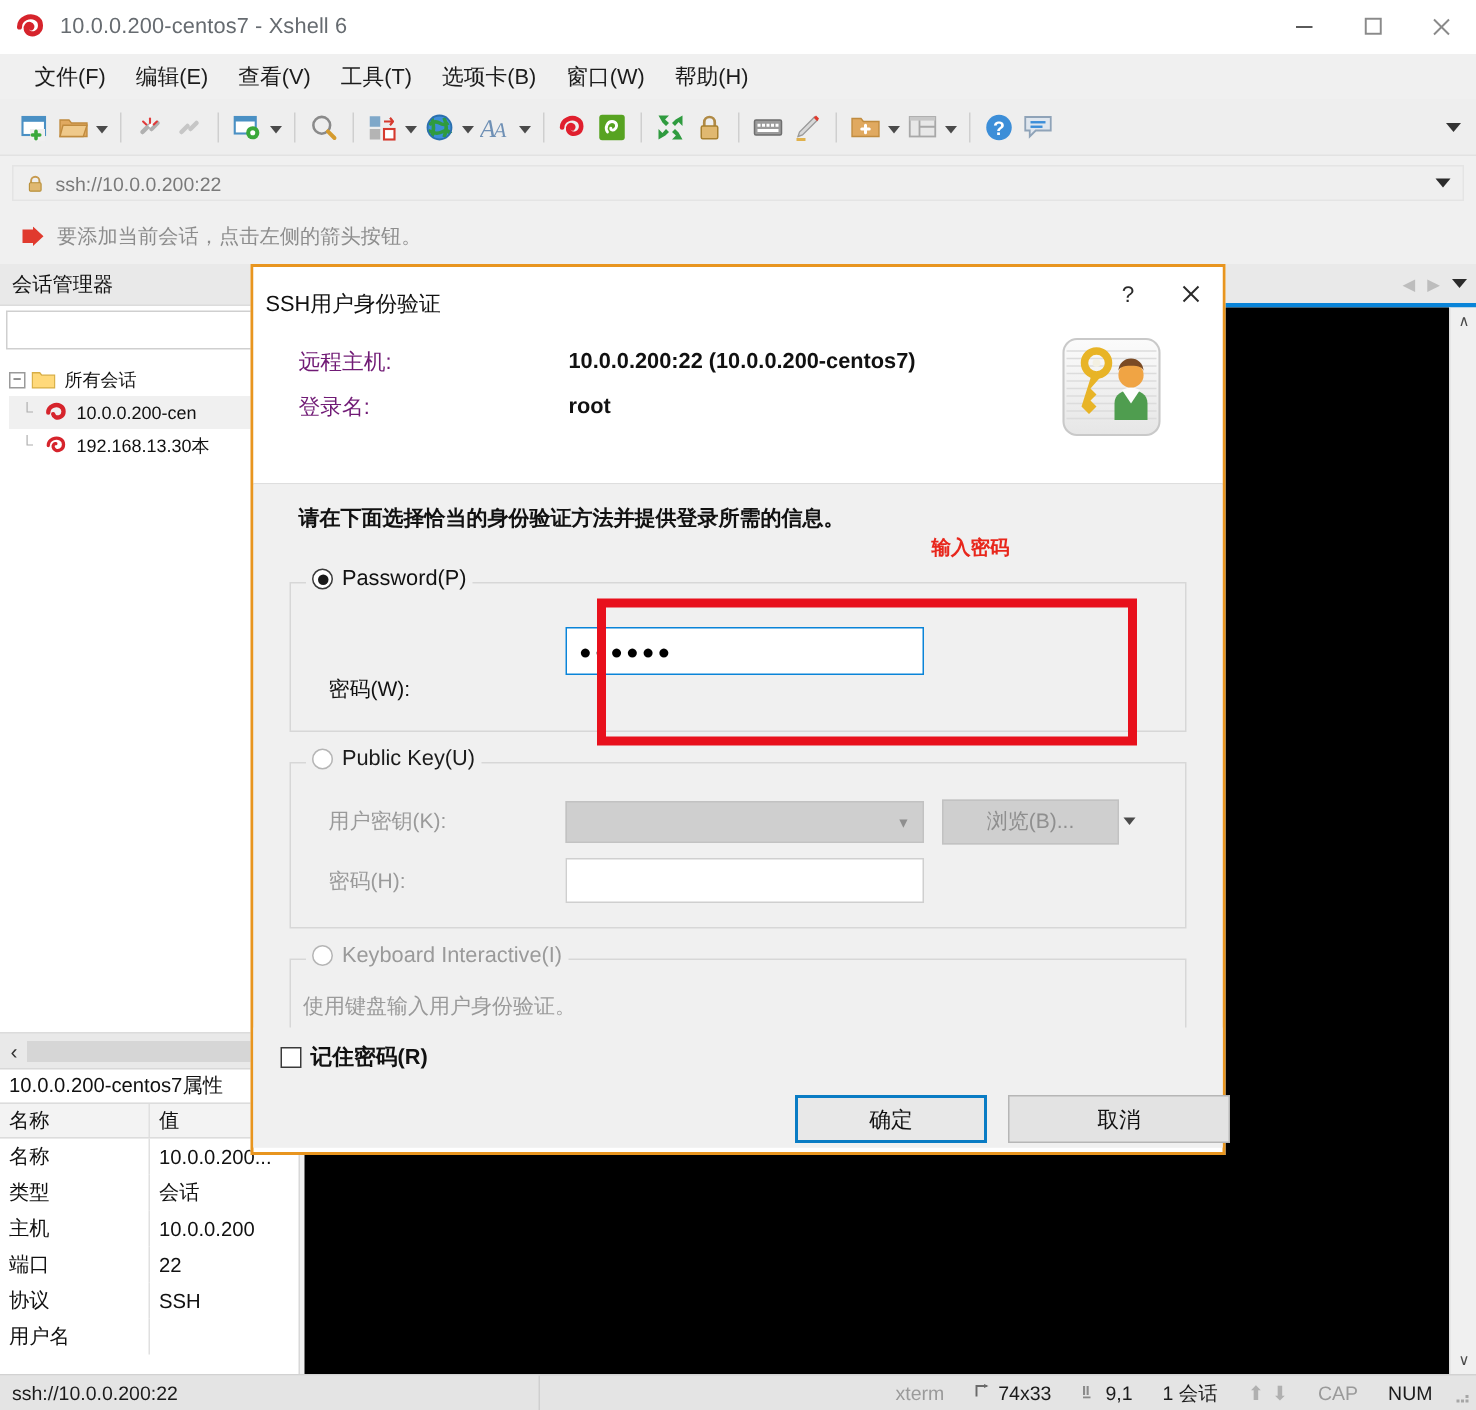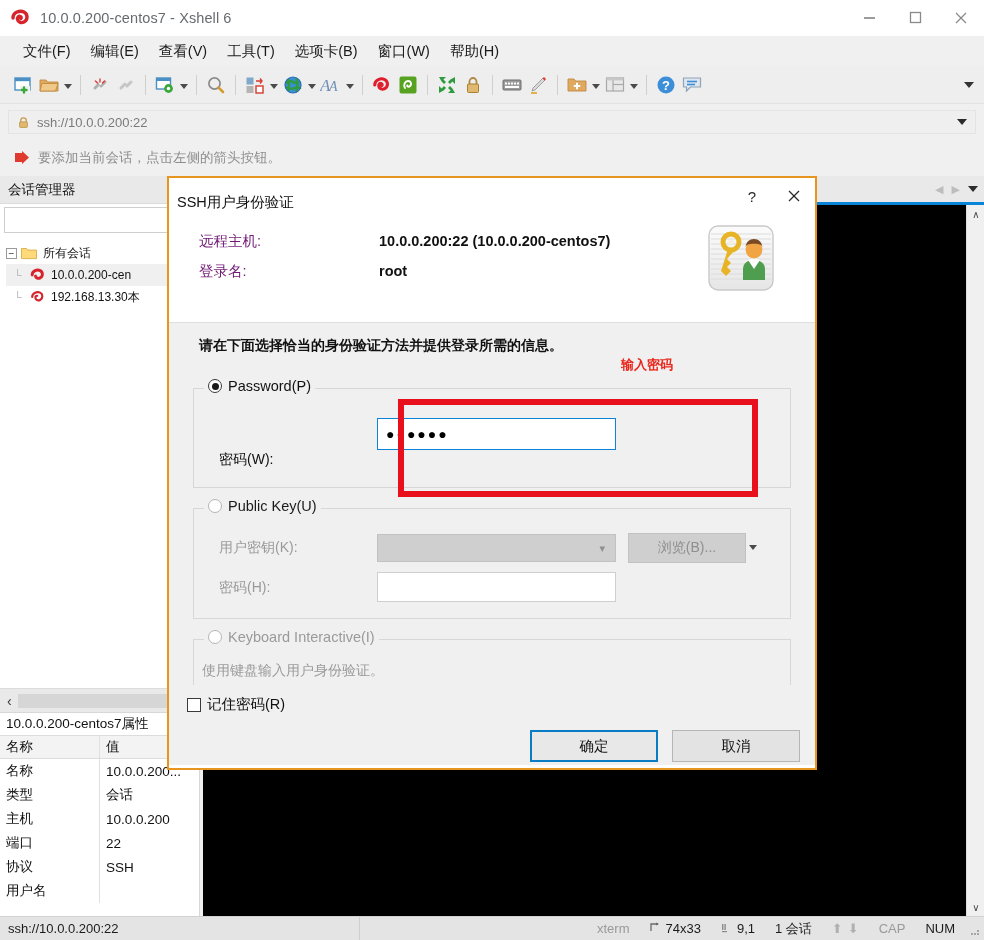--- a/index.html
+++ b/index.html
@@ -281,33 +281,33 @@
   }
 
   .redbox {
     position: absolute; left: 398px; top: 399px; width: 360px; height: 98px;
     border: 6px solid #e8101c; pointer-events: none;
   }
 
   .dlg-footer {
     position: absolute; left: 0; bottom: 0; width: 646px; height: 80px; background: #f0f0f0;
   }
-  .chk-row { position: absolute; left: 18px; top: 10px; display:flex; align-items:center; gap:6px; }
+  .chk-row { position: absolute; left: 18px; top: 10px; display:flex; align-items:center; gap:6px;font-weight:bold; }
   .checkbox {
     width: 14px; height: 14px; border: 1.5px solid #3a3a3a; background: #fff;
   }
   .chk-label { font-size: 14.5px; color: #111; }
   .btn-primary {
     position: absolute; left: 361px; top: 45px; width: 128px; height: 32px;
     background: #e8e8e8; border: 2px solid #0a7cc4;
     display:flex; align-items:center; justify-content:center;
     font-size: 14.5px; color: #111;
   }
   .btn-secondary {
-    position: absolute; left: 503px; top: 45px; width: 128px; height: 32px;
+    position: absolute; left: 503px; top: 45px; width: 148px; height: 32px;
     background: #e3e3e3; border: 1px solid #b6b6b6;
     display:flex; align-items:center; justify-content:center;
     font-size: 14.5px; color: #111;
   }
 </style>
 </head>
 <body>
 
 <div id="app">
 

